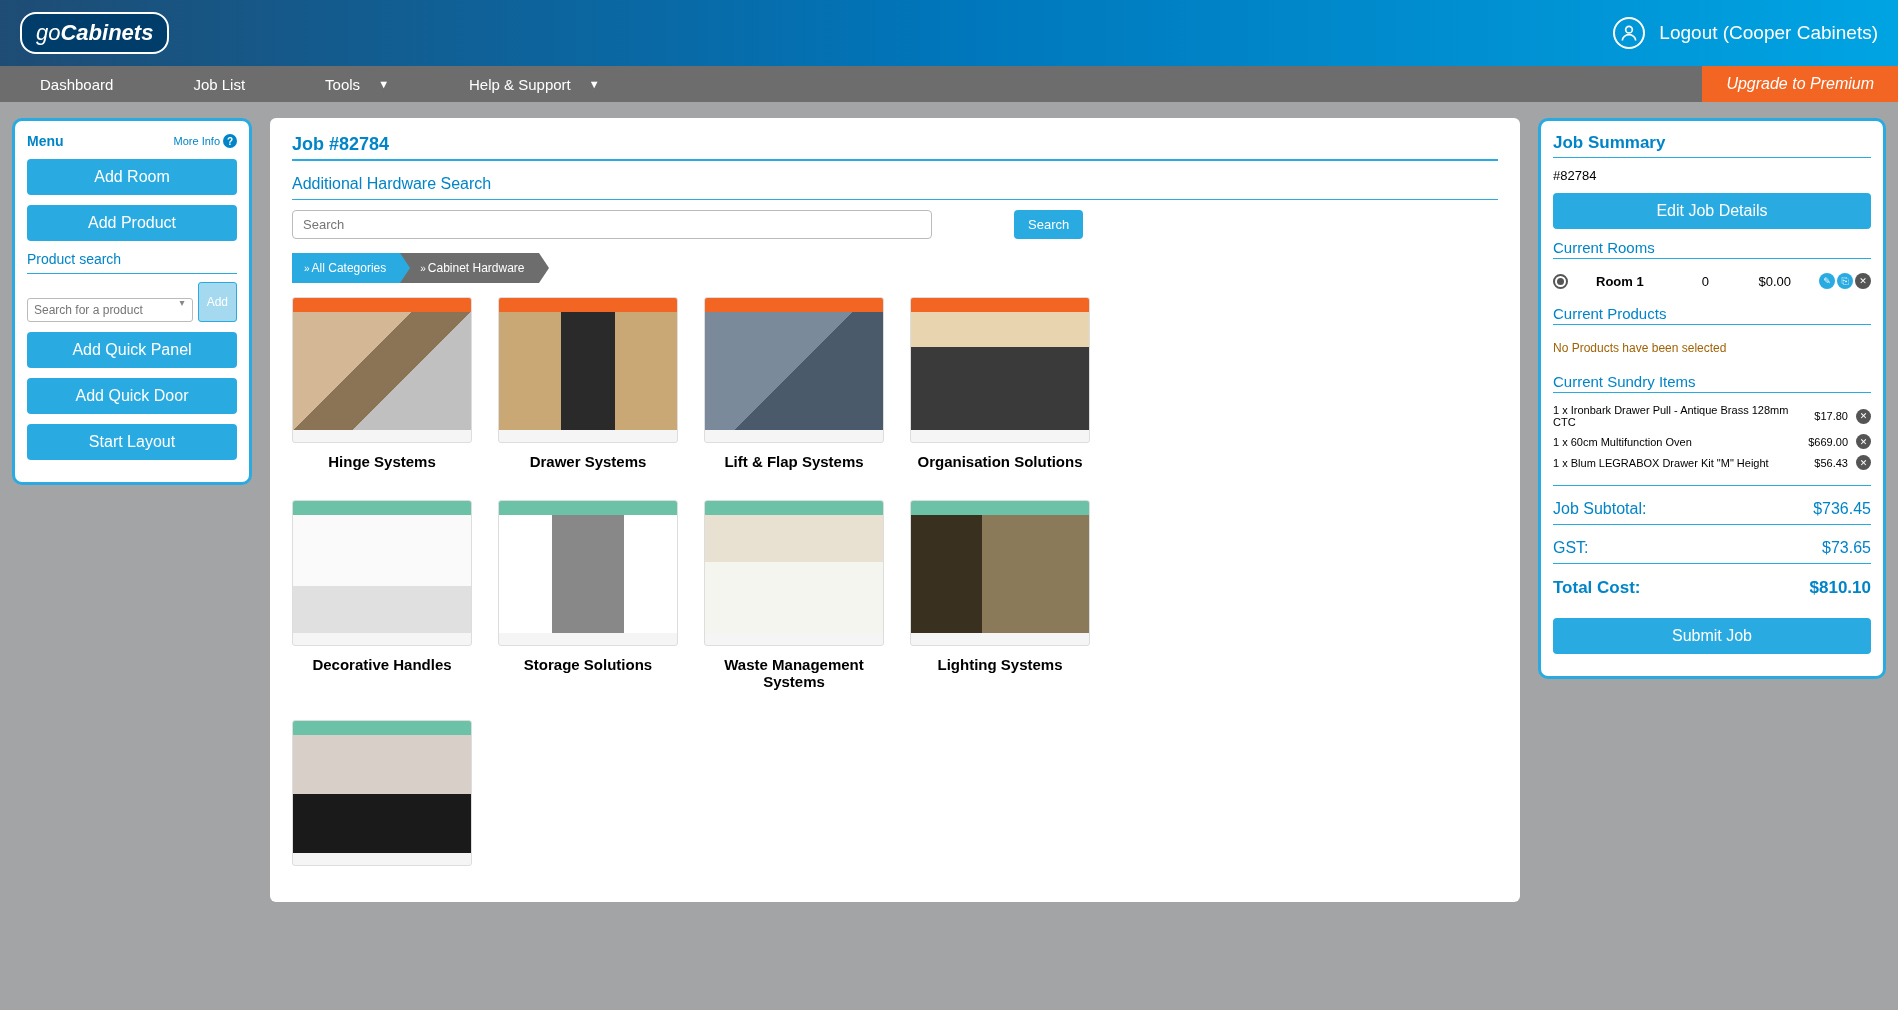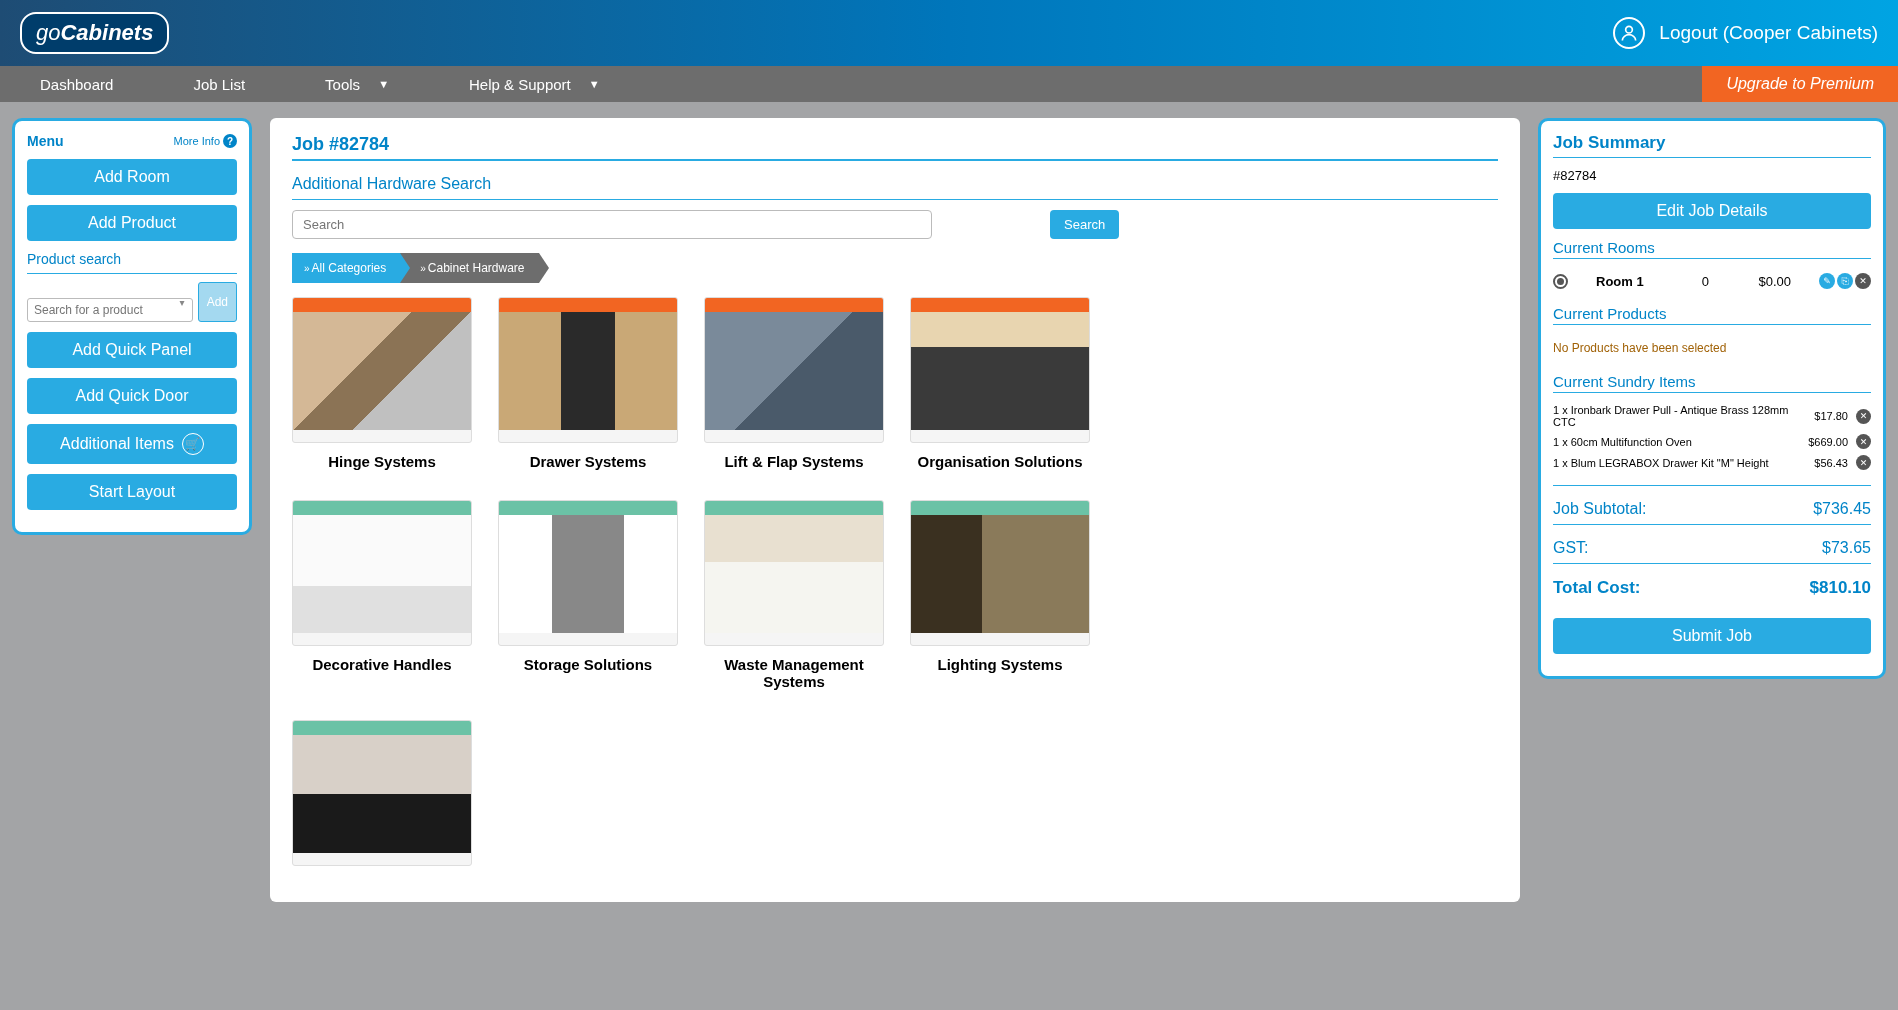--- a/index.html
+++ b/index.html
@@ -39,21 +39,21 @@
 .add-small { background: #a4d9f0; color: #fff; border: 1px solid #29abe2; border-radius: 3px; padding: 0 8px; font-size: 12px; cursor: pointer; }
 
 .cart-icon { width:22px; height:22px; border:1.5px solid #fff; border-radius:50%; display:flex; align-items:center; justify-content:center; font-size:12px; }
 
 .main { flex: 1; background: #fff; border-radius: 6px; padding: 16px 22px; min-height: 660px; }
 .main-title { color: #0084c8; font-size: 18px; font-weight: bold; margin-bottom: 4px; }
 .main hr.blue { border: none; border-top: 2px solid #29abe2; margin-bottom: 14px; }
 .sub-title { color: #0084c8; font-size: 16px; margin-bottom: 6px; }
 .main hr.thin { border: none; border-top: 1px solid #29abe2; margin-bottom: 10px; }
 
-.main-search-row { display: flex; gap: 118px; margin-bottom: 14px; align-items:stretch;}
+.main-search-row { display: flex; gap: 82px; margin-bottom: 14px; align-items:stretch;}
 .main-search-row input { flex: 1; border: 1px solid #bbb; border-radius: 4px; padding: 6px 10px; font-size: 13px; max-width:640px;}
 .btn-search { background: #29abe2; color: #fff; border: none; border-radius: 4px; padding: 6px 14px; cursor: pointer; font-size:13px;}
 
 .breadcrumb { display: flex; margin-bottom: 14px; }
 .bc-item { height: 30px; display: flex; align-items: center; padding: 0 14px 0 20px; color: #fff; font-size: 12px; position: relative; cursor:pointer;}
 .bc-item:first-child { padding-left: 12px; }
 .bc-item.active { background: #29abe2; }
 .bc-item.inactive { background: #6d6d6d; }
 .bc-item::after { content:""; position:absolute; right:-10px; top:0; border-top:15px solid transparent; border-bottom:15px solid transparent; z-index:1;}
 .bc-item.active::after { border-left:10px solid #29abe2; }
@@ -156,24 +156,20 @@
     <div class="section-title">Product search</div>
     <hr>
     <div class="search-row">
       <div class="drop-arrow" style="flex:1; position:relative;">
         <input type="text" style="width: 100%; margin-top: 16px;" placeholder="Search for a product">
       </div>
       <button class="add-small">Add</button>
     </div>
     <button class="btn">Add Quick Panel</button>
     <button class="btn">Add Quick Door</button>
-    <button class="btn">
-        <span>Additional Items</span>
-        <span class="cart-icon">🛒</span>
-      </button>
     <button class="btn">Start Layout</button>
   </div>
 
   <div class="main">
     <div class="main-title">Job #82784</div>
     <hr class="blue">
     <div class="sub-title">Additional Hardware Search</div>
     <hr class="thin">
     <div class="main-search-row">
       <input type="text" placeholder="Search" style="">

